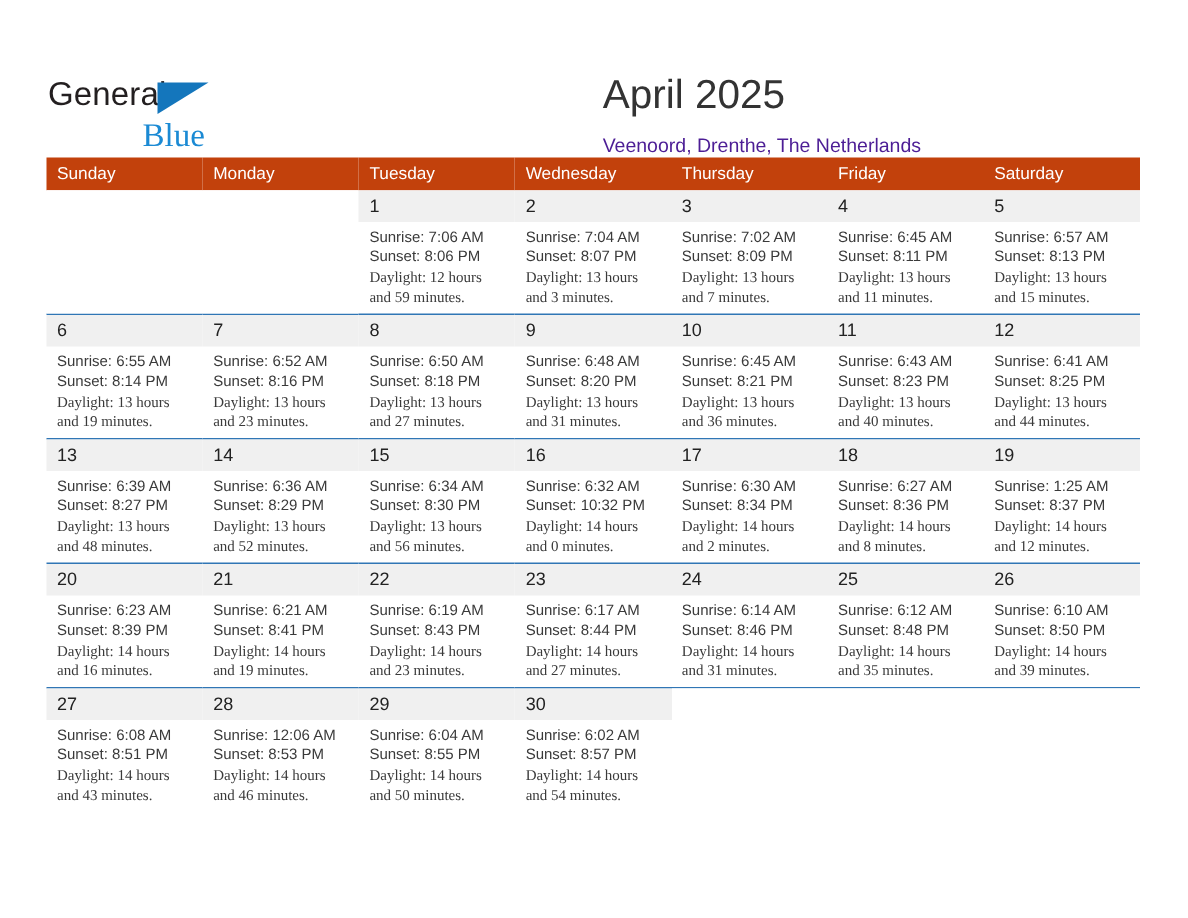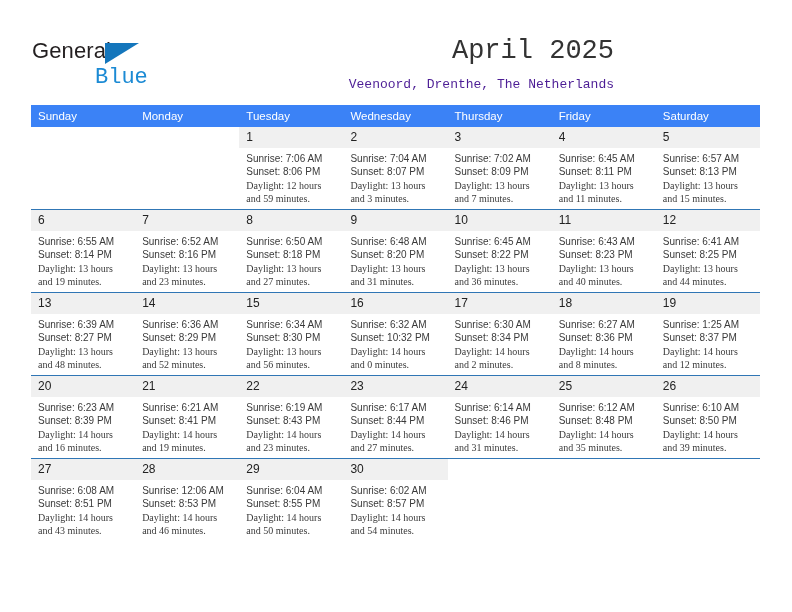--- a/index.html
+++ b/index.html
@@ -18,21 +18,21 @@
   .page {
     position: relative;
     width: 792px;
     height: 612px;
   }
 
   
   .header {
     position: absolute;
     left: 0;
-    top: 4px;
+    top: 16px;
     width: 648px;
     height: 100px;
   }
   .brand {
     position: absolute;
     left: 32px;
     top: 34px;
     width: 230px;
     height: 56px;
   }
@@ -60,29 +60,28 @@
   .brand-row2 {
     position: relative;
     margin-top: 1px;
     height: 26px;
     line-height: 26px;
     padding-left: 63px;
   }
   .brand-blue {
     font-size: 22px;
     color: #1b8ad4;
-    font-family: Liberation Mono, monospace;
+    font-family: Liberation Serif, serif;
   }
 
   .title-block {
     position: absolute;
     right: 34px;
     top: 30px;
-    text-align: right;
-    font-family: Liberation Mono, monospace;
+    text-align: left;
   }
   .cal-title {
     font-size: 27px;
     color: #333333;
     line-height: 34px;
     font-weight: normal;
     margin: 0;
   }
   .cal-subtitle {
     font-size: 13px;
@@ -95,21 +94,21 @@
   
   .calendar {
     position: absolute;
     left: 31px;
     top: 105px;
     width: 729px;
     border-collapse: collapse;
     table-layout: fixed;
   }
   .calendar th {
-    background: #3b82f6;
+    background: #c2410c;
     color: #ffffff;
     font-size: 11.5px;
     font-weight: normal;
     text-align: left;
     padding: 5px 0 5px 7px;
     height: 10px;
     border: none;
   }
   .calendar td {
     vertical-align: top;
@@ -293,21 +292,21 @@
                 <div>Sunset: 8:20 PM</div>
                 <div class="wrap">Daylight: 13 hours and 31 minutes.</div>
               </div>
             </div>
           </td>
           <td class="day">
             <div class="cell-inner">
               <span class="daynum">10</span>
               <div class="details">
                 <div>Sunrise: 6:45 AM</div>
-                <div>Sunset: 8:22 PM</div>
+                <div>Sunset: 8:21 PM</div>
                 <div class="wrap">Daylight: 13 hours and 36 minutes.</div>
               </div>
             </div>
           </td>
           <td class="day">
             <div class="cell-inner">
               <span class="daynum">11</span>
               <div class="details">
                 <div>Sunrise: 6:43 AM</div>
                 <div>Sunset: 8:23 PM</div>

